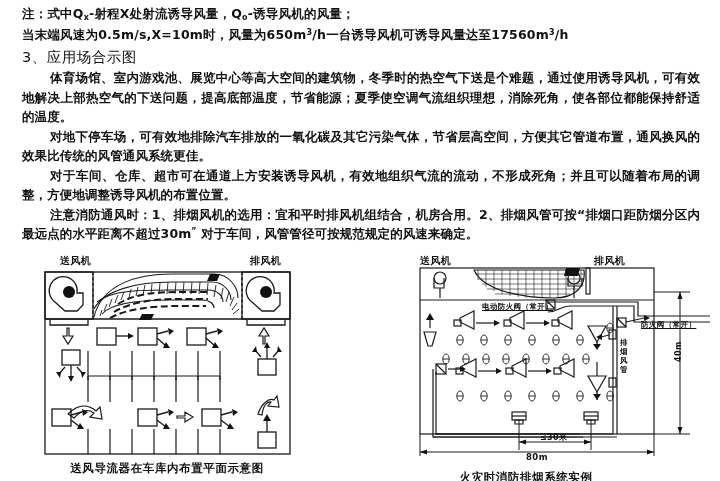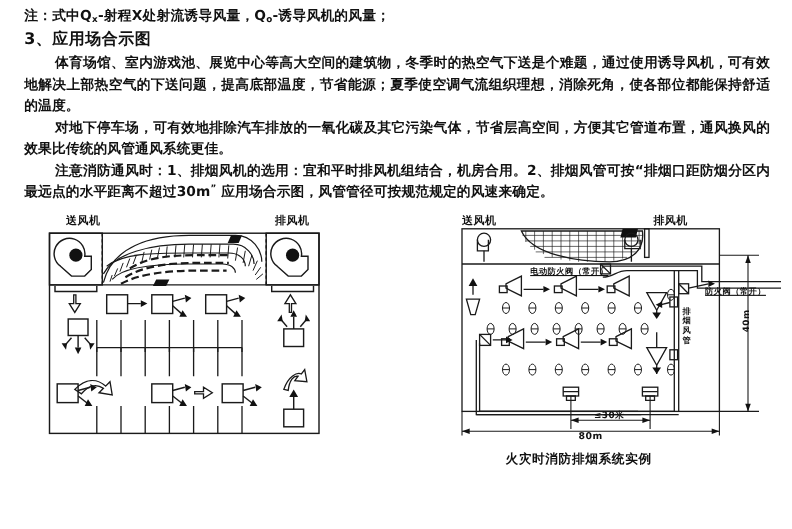--- a/index.html
+++ b/index.html
@@ -34,21 +34,21 @@
     top: 2px;
   }
   .note-line sup {
     font-size: 8px;
     vertical-align: baseline;
     position: relative;
     top: -4px;
   }
   .heading {
     font-size: 14.5px;
-    font-weight: bold;
+    font-weight: normal;
     line-height: 21px;
     margin-top: 1px;
     letter-spacing: 0.5px;
   }
   .para {
     font-size: 12.5px;
     font-weight: bold;
     line-height: 19.5px;
     text-indent: 28px;
     text-align: justify;
@@ -95,27 +95,31 @@
 </style>
 </head>
 <body>
 
 <div class="doc">
 
   <div class="note-line">
     <span>注：式中Q</span><sub>x</sub><span>-射程X处射流诱导风量，Q</span><sub>o</sub><span>-诱导风机的风量；</span>
   </div>
 
+  <div class="note-line">
+    <span>当末端风速为0.5m/s,X=10m时，风量为650m</span><sup>3</sup><span>/h一台诱导风机可诱导风量达至17560m</span><sup>3</sup><span>/h</span>
+  </div>
 
   <div class="heading">3、应用场合示图</div>
 
   <p class="para">体育场馆、室内游戏池、展览中心等高大空间的建筑物，冬季时的热空气下送是个难题，通过使用诱导风机，可有效地解决上部热空气的下送问题，提高底部温度，节省能源；夏季使空调气流组织理想，消除死角，使各部位都能保持舒适的温度。</p>
   <p class="para">对地下停车场，可有效地排除汽车排放的一氧化碳及其它污染气体，节省层高空间，方便其它管道布置，通风换风的效果比传统的风管通风系统更佳。</p>
-
-  <p class="para"><span>注意消防通风时：1、排烟风机的选用：宜和平时排风机组结合，机房合用。2、排烟风管可按“排烟口距防烟分区内最远点的水平距离不超过30m</span><sup>”</sup><span> 应用场合示图，风管管径可按规范规定的风速来确定。</span></p>
+  <p class="para">对于车间、仓库、超市可在通道上方安装诱导风机，有效地组织气流的流动，不形成死角；并且可以随着布局的调整，方便地调整诱导风机的布置位置。</p>
+
+  <p class="para"><span>注意消防通风时：1、排烟风机的选用：宜和平时排风机组结合，机房合用。2、排烟风管可按“排烟口距防烟分区内最远点的水平距离不超过30m</span><sup>”</sup><span> 对于车间，风管管径可按规范规定的风速来确定。</span></p>
 </div>
 
 <div class="figures">
 
   <div class="fig fig-left">
     <div class="fan-label" style="left:18px; top:0px;">送风机</div>
     <div class="fan-label" style="left:208px; top:0px;">排风机</div>
 
     <svg width="300" height="205" viewBox="0 0 300 205">
       <g class="dwg" stroke-width="1.3">
@@ -282,20 +286,21 @@
 
       <g class="dwg" stroke-width="1.2">
         <path d="M25 74 l0 8 -4 0 5 8 5 -8 -4 0 0 -8 z"></path>
         <path d="M221 90 l0 -8 -4 0 5 -8 5 8 -4 0 0 8 z"></path>
         <path d="M26 160 c 10 -10, 20 -10, 28 -3 l4 -4 2 12 -12 -2 4 -4 c -6 -4 -12 -4 -20 5 z"></path>
         <path d="M135 162 l8 0 0 -4 8 5 -8 5 0 -4 -8 0 z"></path>
         <path d="M216 160 c 4 -12, 12 -16, 16 -14 l3 -4 2 11 -11 -1 3 -4 c -4 -1 -8 4 -9 13 z"></path>
       </g>
     </svg>
 
+    <div class="fig-caption" style="width:250px;">送风导流器在车库内布置平面示意图</div>
   </div>
 
   <div class="fig fig-right">
     <div class="fan-label" style="left:22px; top:0px;">送风机</div>
     <div class="fan-label" style="left:196px; top:0px;">排风机</div>
 
     <svg width="312" height="212" viewBox="0 0 312 212">
       <g class="dwg" stroke-width="1.2">
 
         <rect x="22" y="14" width="234" height="166"></rect>
@@ -553,21 +558,21 @@
         <line x1="282" y1="38" x2="282" y2="180"></line>
         <path d="M282 38 l-2.5 7 5 0 z" fill="#111" stroke="none"></path>
         <path d="M282 180 l-2.5 -7 5 0 z" fill="#111" stroke="none"></path>
       </g>
     </svg>
 
     <div class="fan-label" style="left:84px; top:48px; font-size:7.5px;text-decoration:underline;">电动防火阀（常开）</div>
 
     <div class="fan-label" style="left:243px; top:66px; font-size:7.5px;text-decoration:underline;">防火阀（常开）</div>
 
-    <div class="fan-label" style="left:222px; top:84px; font-size:7.5px; width:9px; line-height:9px; white-space:normal; word-break:break-all;text-align:center;">排烟风管</div>
+    <div class="fan-label" style="left:222px; top:84px; font-size:7.5px; width:9px; line-height:9px; white-space:normal; word-break:break-all;">排烟风管</div>
 
     <div class="fan-label" style="left:276px; top:108px; font-size:8px; transform:rotate(-90deg); transform-origin:left top;">40m</div>
 
     <div class="fan-label" style="left:142px; top:178px; font-size:8px;">≤30米</div>
 
     <div class="fan-label" style="left:128px; top:198px; font-size:8.5px;">80m</div>
 
     <div class="fig-caption" style="width:256px; margin-top:4px;">火灾时消防排烟系统实例</div>
   </div>
 

